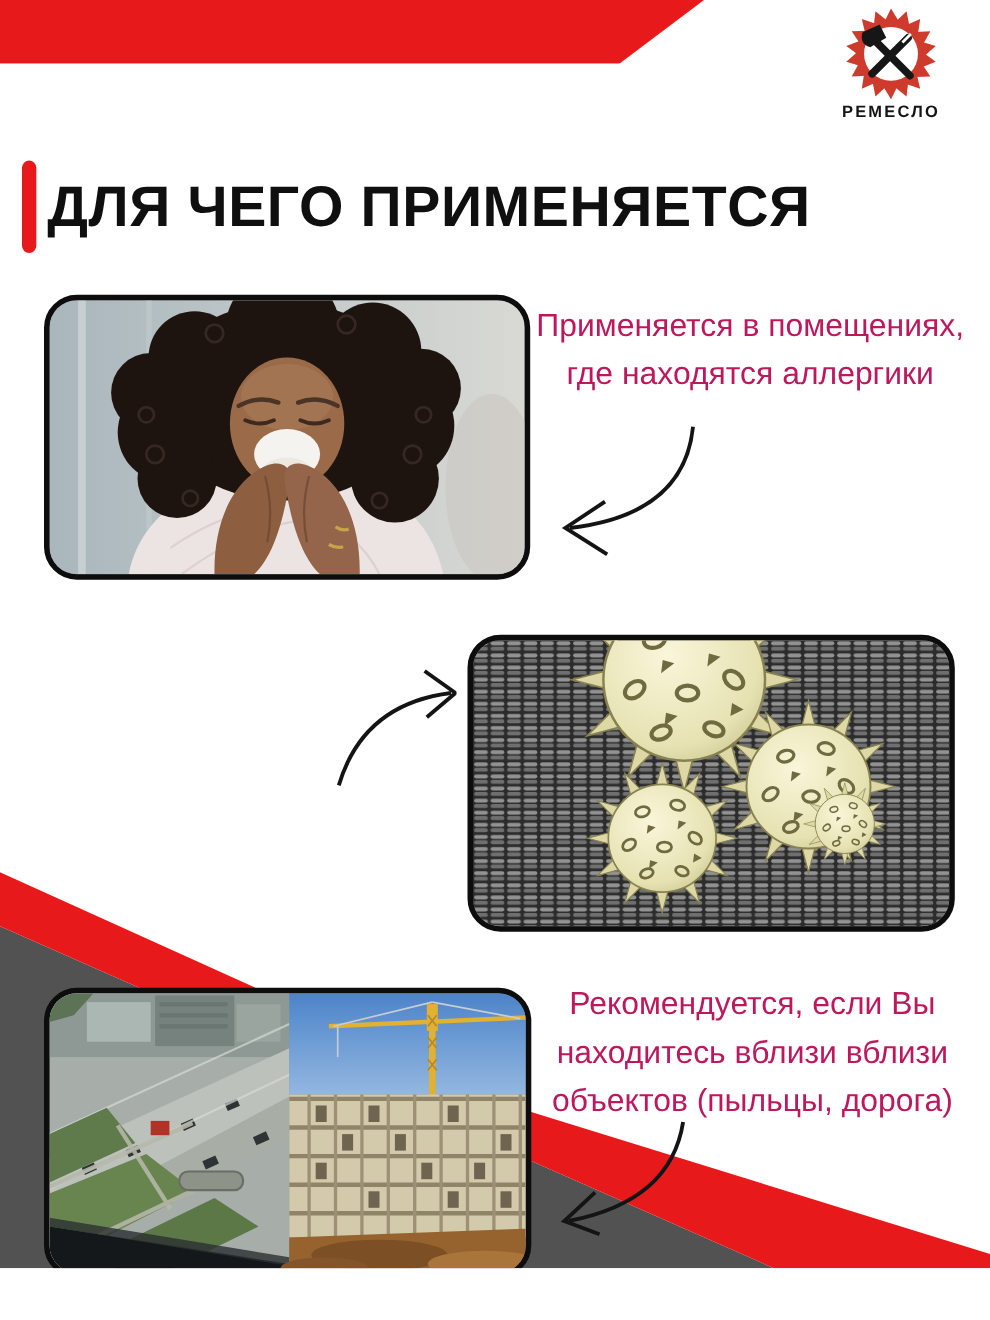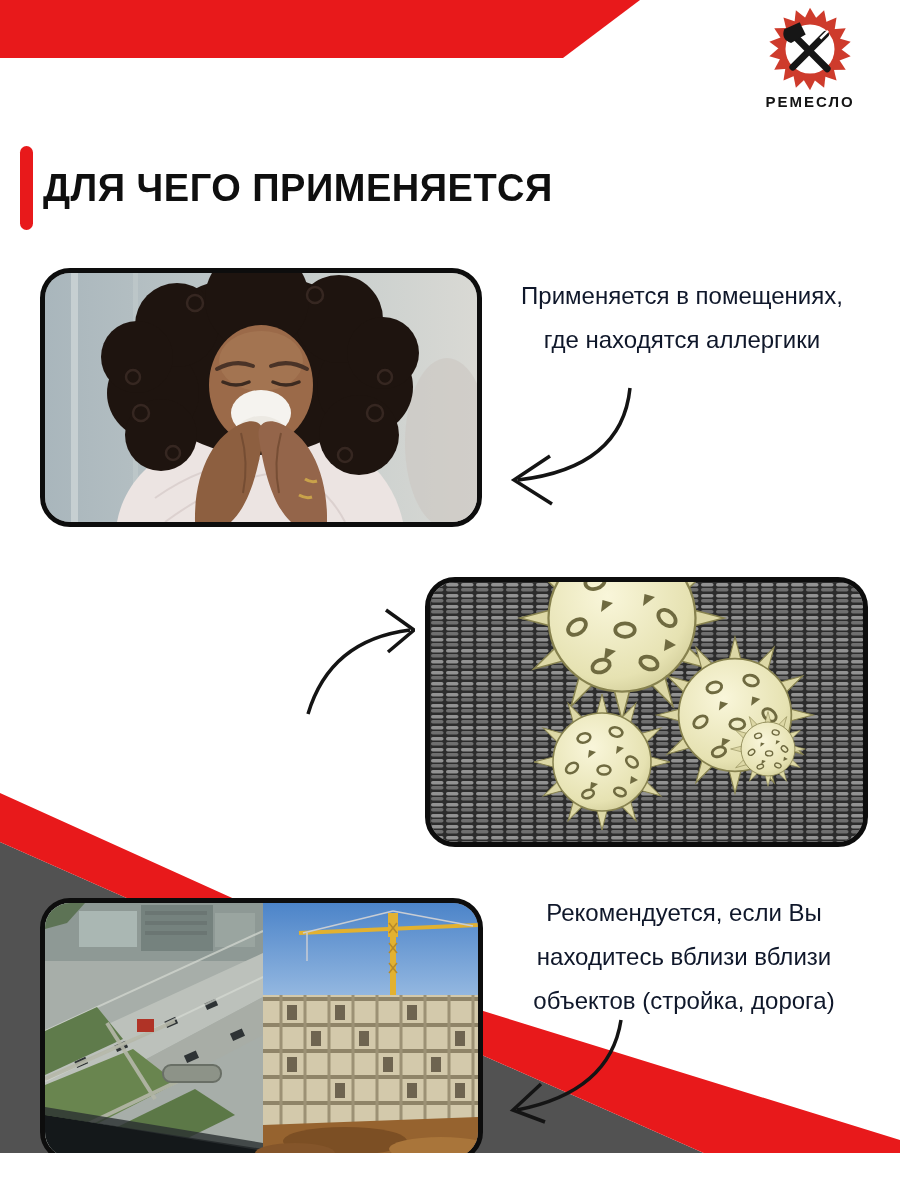--- a/index.html
+++ b/index.html
@@ -11,33 +11,33 @@
             clip-path:polygon(0 0,640px 0,563px 58px,0 58px);}
 
   
   .logo{position:absolute;left:748px;top:6px;width:124px;text-align:center;}
   .logo svg{display:block;margin:0 auto;}
   .brand-name{font-size:15px;font-weight:bold;letter-spacing:2px;color:#141414;margin-top:1px;}
 
   
   .title-row{position:absolute;left:20px;top:146px;display:flex;align-items:center;}
   .title-bar{width:13px;height:84px;background:#e8191b;border-radius:7px;flex:none;}
-  h1.page-title{margin:0 0 0 10px;font-size:38px;font-weight:bold;color:#0f0f0f;
+  h1.page-title{margin:0 0 0 10px;font-size:52px;font-weight:bold;color:#0f0f0f;
                 letter-spacing:.5px;white-space:nowrap;}
 
   
   .photo{position:absolute;border:5px solid #0d0d0d;border-radius:30px;overflow:hidden;
          box-sizing:border-box;background:#888;}
   .photo svg{display:block;width:100%;height:100%;}
   .photo-1{left:40px;top:268px;width:442px;height:259px;}
   .photo-2{left:425px;top:577px;width:443px;height:270px;}
   .photo-3{left:40px;top:898px;width:443px;height:264px;z-index:3;}
 
   
-  .caption{position:absolute;text-align:center;font-size:24px;line-height:44px;color:#0f172a;}
+  .caption{position:absolute;text-align:center;font-size:29px;line-height:44px;color:#be185d;}
   .caption-1{left:472px;top:274px;width:420px;}
   .caption-2{left:6px;top:710px;width:424px;}
   .caption-3{left:472px;top:891px;width:424px;z-index:4;}
 
   
   .arrow{position:absolute;}
   .arrow svg{display:block;}
   .arrow-1{left:500px;top:382px;}
   .arrow-2{left:290px;top:592px;}
   .arrow-3{left:497px;top:1018px;z-index:4;}
@@ -337,21 +337,21 @@
       </g>
       <polygon points="218,222 433,214 433,254 218,254" fill="#96632f"></polygon>
       <ellipse cx="300" cy="238" rx="62" ry="14" fill="#7c4f24"></ellipse>
       <ellipse cx="396" cy="246" rx="52" ry="12" fill="#a9753a"></ellipse>
       <ellipse cx="250" cy="250" rx="40" ry="10" fill="#84552a"></ellipse>
     </svg>
   </div>
   <div class="caption caption-3">
     <div>Рекомендуется, если Вы</div>
     <div>находитесь вблизи вблизи</div>
-    <div>объектов (стройка, дорога)</div>
+    <div>объектов (пыльцы, дорога)</div>
   </div>
   <div class="arrow arrow-3">
     <svg width="140" height="108" viewBox="0 0 140 108">
       <path d="M124,2 Q113,74 20,92"></path>
       <polyline points="44,66 16,92 48,104"></polyline>
     </svg>
   </div>
 
 </div>
 

